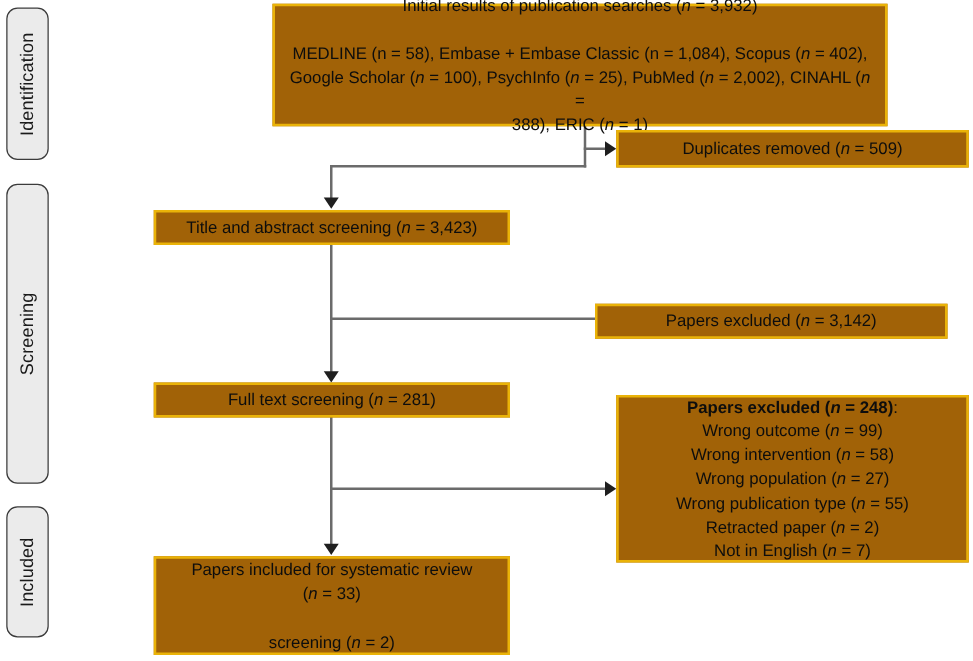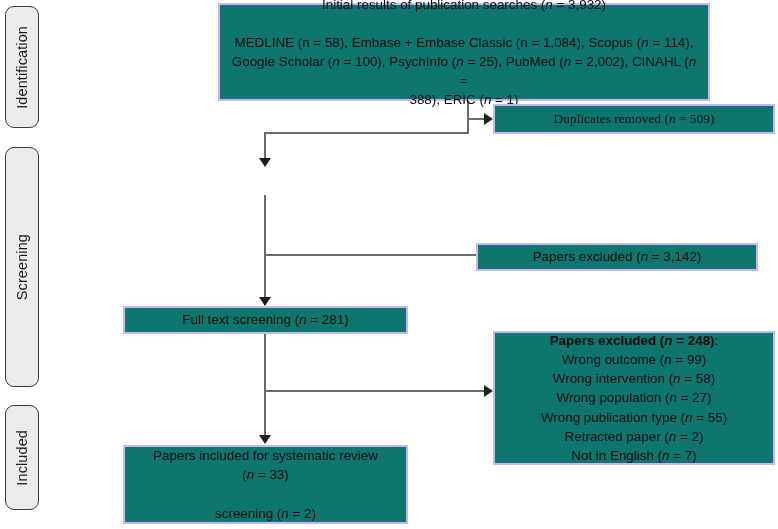--- a/index.html
+++ b/index.html
@@ -33,22 +33,22 @@
     font-size: 14.5px;
     color: #1a1a1a;
     letter-spacing: 0.1px;
     white-space: nowrap;
   }
 
   
   .box {
     position: absolute;
     box-sizing: border-box;
-    background: #0f766e;
-    border: 2px solid #c4b5fd;
+    background: #a16207;
+    border: 2px solid #eab308;
     display: flex;
     align-items: center;
     justify-content: center;
     text-align: center;
   }
   .box .box-text {
     font-size: 13.4px;
     line-height: 1.42;
     color: #0d0d0d;
     padding: 0 8px;
@@ -117,48 +117,53 @@
 
   <div class="vline" style="left:264px; top:333px; width:2px; height:104px;"></div>
   <div class="hline" style="left:264px; top:390px; width:221px; height:2px;"></div>
   <div class="arrow-right" style="left:484px; top:385px;"></div>
   <div class="arrow-down" style="left:259px; top:435px;"></div>
 
   <div class="box" style="left:218px; top:3px; width:492px; height:98px;">
     <div class="box-text">
       <span>Initial results of publication searches (</span><span class="n">n</span><span> = 3,932)</span>
       <br><br>
-      <span>MEDLINE (n = 58), Embase + Embase Classic (n = 1,084), Scopus (</span><span class="n">n</span><span> = 114),</span>
+      <span>MEDLINE (n = 58), Embase + Embase Classic (n = 1,084), Scopus (</span><span class="n">n</span><span> = 402),</span>
       <br>
       <span>Google Scholar (</span><span class="n">n</span><span> = 100), PsychInfo (</span><span class="n">n</span><span> = 25), PubMed (</span><span class="n">n</span><span> = 2,002), CINAHL (</span><span class="n">n</span><span> =</span>
       <br>
       <span>388), ERIC (</span><span class="n">n</span><span> = 1)</span>
     </div>
   </div>
 
-  <div class="box" style="left:493px; top:104px; width:282px; height:30px;font-family:Liberation Serif, serif;">
+  <div class="box" style="left:493px; top:104px; width:282px; height:30px;">
     <div class="box-text">
       <span>Duplicates removed (</span><span class="n">n</span><span> = 509)</span>
     </div>
   </div>
 
+  <div class="box" style="left:123px; top:168px; width:285px; height:28px;">
+    <div class="box-text">
+      <span>Title and abstract screening (</span><span class="n">n</span><span> = 3,423)</span>
+    </div>
+  </div>
 
   <div class="box" style="left:476px; top:243px; width:282px; height:28px;">
     <div class="box-text">
       <span>Papers excluded (</span><span class="n">n</span><span> = 3,142)</span>
     </div>
   </div>
 
   <div class="box" style="left:123px; top:306px; width:285px; height:28px;text-align:center;">
     <div class="box-text">
       <span>Full text screening (</span><span class="n">n</span><span> = 281)</span>
     </div>
   </div>
 
-  <div class="box" style="left:493px; top:331px; width:282px; height:134px;">
+  <div class="box" style="left:493px; top:316px; width:282px; height:134px;">
     <div class="box-text">
       <span class="bold">Papers excluded (</span><span class="bold n">n</span><span class="bold"> = 248)</span><span>:</span>
       <br>
       <span>Wrong outcome (</span><span class="n">n</span><span> = 99)</span>
       <br>
       <span>Wrong intervention (</span><span class="n">n</span><span> = 58)</span>
       <br>
       <span>Wrong population (</span><span class="n">n</span><span> = 27)</span>
       <br>
       <span>Wrong publication type (</span><span class="n">n</span><span> = 55)</span>

